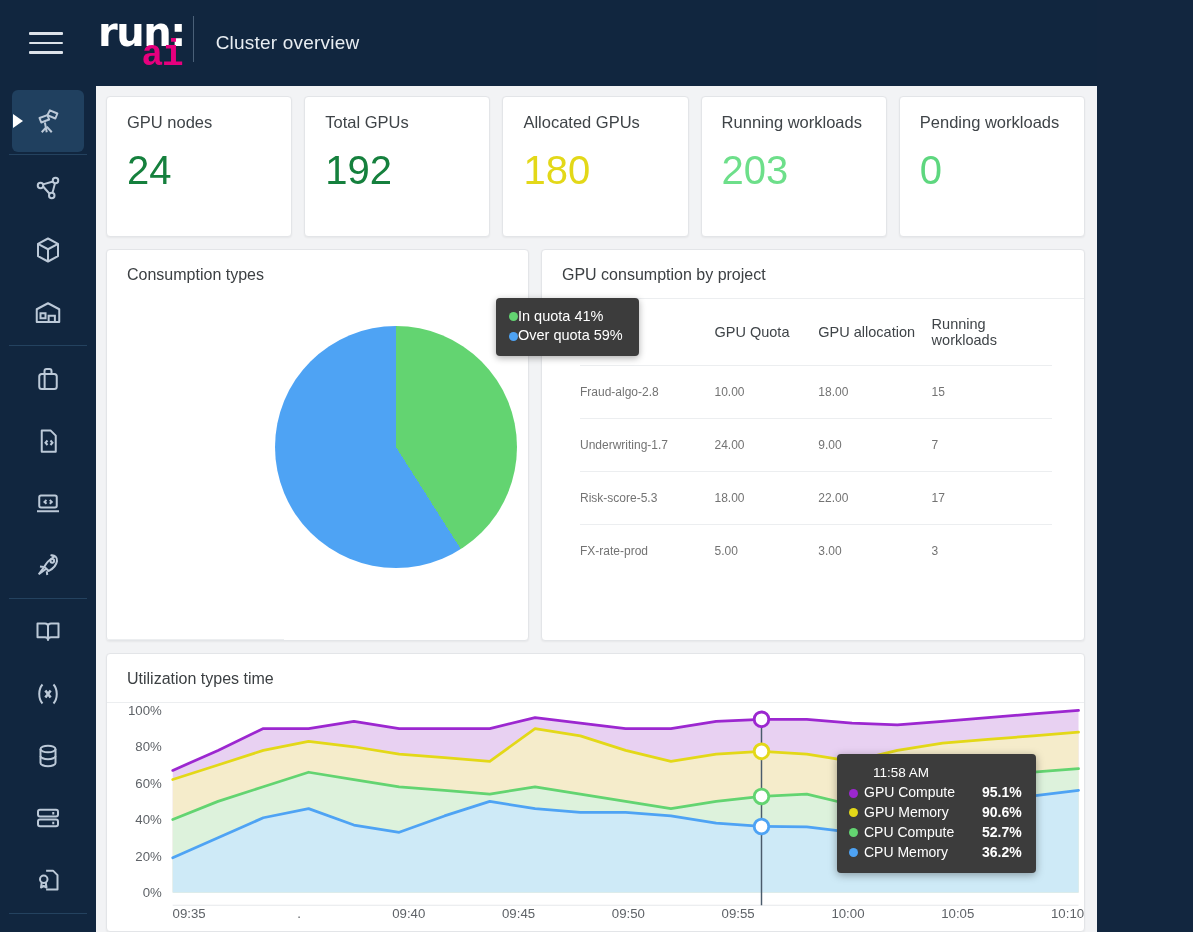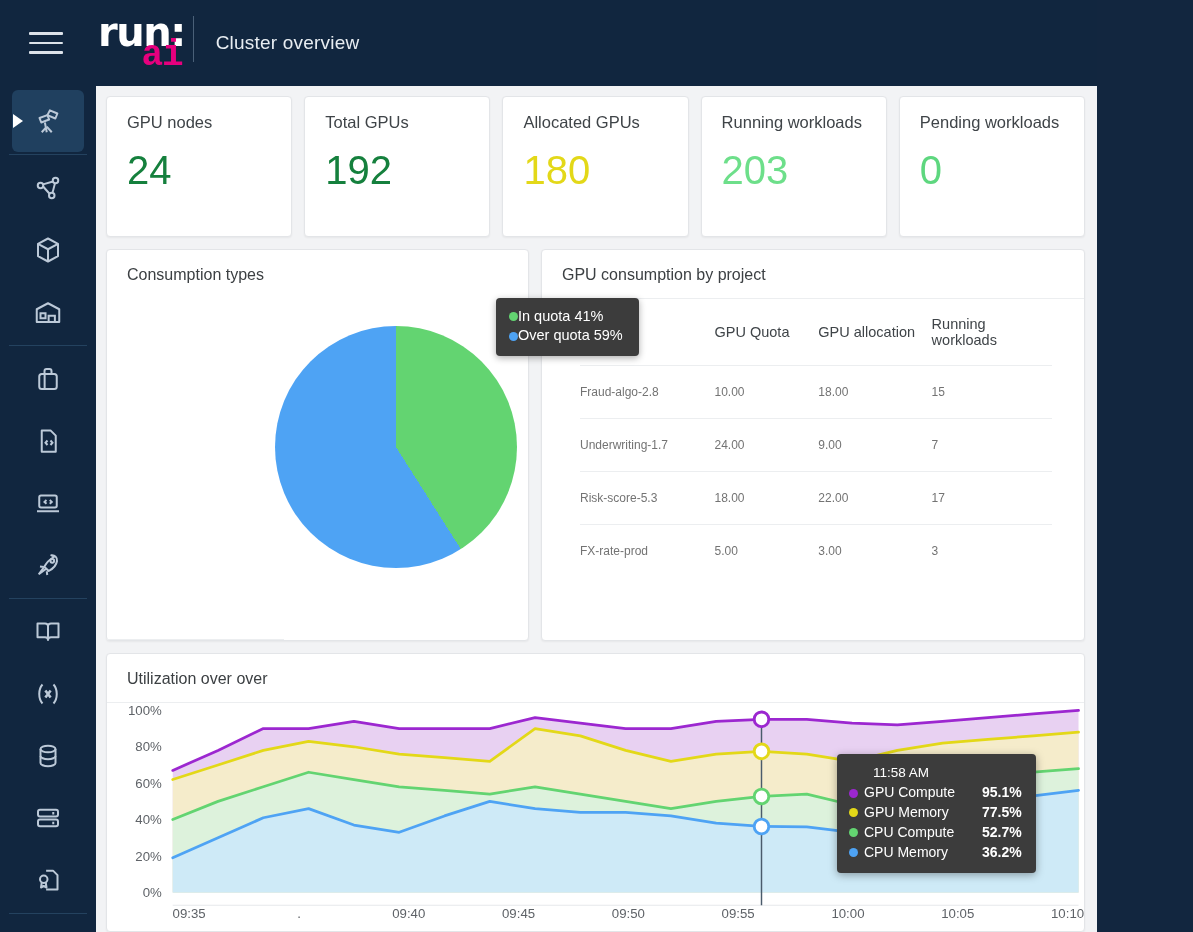--- a/index.html
+++ b/index.html
@@ -357,21 +357,21 @@
                   <td>3.00</td>
                   <td>3</td>
                 </tr>
               </tbody>
             </table>
           </div>
         </div>
       </div>
 
       <div class="card util-card">
-        <div class="card-title">Utilization over over</div>
+        <div class="card-title">Utilization types time</div>
         <div class="chart-area">
           <svg id="util-svg" viewBox="0 0 1070 248" preserveAspectRatio="none">
               <text x="60" y="211" text-anchor="end" font-size="14.5" fill="#5f6368" font-family="&quot;Liberation Sans&quot;, sans-serif">0%</text>
               <text x="60" y="171.4" text-anchor="end" font-size="14.5" fill="#5f6368" font-family="&quot;Liberation Sans&quot;, sans-serif">20%</text>
               <text x="60" y="131.8" text-anchor="end" font-size="14.5" fill="#5f6368" font-family="&quot;Liberation Sans&quot;, sans-serif">40%</text>
               <text x="60" y="92.2" text-anchor="end" font-size="14.5" fill="#5f6368" font-family="&quot;Liberation Sans&quot;, sans-serif">60%</text>
               <text x="60" y="52.599999999999994" text-anchor="end" font-size="14.5" fill="#5f6368" font-family="&quot;Liberation Sans&quot;, sans-serif">80%</text>
               <text x="60" y="13" text-anchor="end" font-size="14.5" fill="#5f6368" font-family="&quot;Liberation Sans&quot;, sans-serif">100%</text>
               <path d="M72 73.33999999999999 L121.6 51.559999999999995 L171.2 27.799999999999997 L220.8 27.799999999999997 L270.4 19.88000000000001 L320 27.799999999999997 L369.6 27.799999999999997 L419.2 27.799999999999997 L468.8 15.920000000000007 L518.4 21.859999999999992 L568 27.799999999999997 L617.6 27.799999999999997 L667.2 19.88000000000001 L716.8 17.70200000000001 L766.4 17.90000000000001 L816 21.859999999999992 L865.6 23.839999999999993 L915.2 19.88000000000001 L964.8 15.920000000000007 L1014.4 11.960000000000004 L1064 8 L1064 206 L72 206 Z" fill="#e4c9f0" opacity="0.85" stroke="none"></path>
               <path d="M72 73.33999999999999 L121.6 51.559999999999995 L171.2 27.799999999999997 L220.8 27.799999999999997 L270.4 19.88000000000001 L320 27.799999999999997 L369.6 27.799999999999997 L419.2 27.799999999999997 L468.8 15.920000000000007 L518.4 21.859999999999992 L568 27.799999999999997 L617.6 27.799999999999997 L667.2 19.88000000000001 L716.8 17.70200000000001 L766.4 17.90000000000001 L816 21.859999999999992 L865.6 23.839999999999993 L915.2 19.88000000000001 L964.8 15.920000000000007 L1014.4 11.960000000000004 L1064 8 " fill="none" stroke="#9c27d0" stroke-width="3" stroke-linejoin="round" stroke-linecap="round"></path>
@@ -400,21 +400,21 @@
           <div class="util-tip">
             <div class="time">11:58 AM</div>
             <div class="ut-row">
               <span class="ut-dot" style="background:#9c27d0"></span>
               <span>GPU Compute</span>
               <span class="ut-val">95.1%</span>
             </div>
             <div class="ut-row">
               <span class="ut-dot" style="background:#e3d818"></span>
               <span>GPU Memory</span>
-              <span class="ut-val">77.5%</span>
+              <span class="ut-val">90.6%</span>
             </div>
             <div class="ut-row">
               <span class="ut-dot" style="background:#63d471"></span>
               <span>CPU Compute</span>
               <span class="ut-val">52.7%</span>
             </div>
             <div class="ut-row">
               <span class="ut-dot" style="background:#4ea3f4"></span>
               <span>CPU Memory</span>
               <span class="ut-val">36.2%</span>

